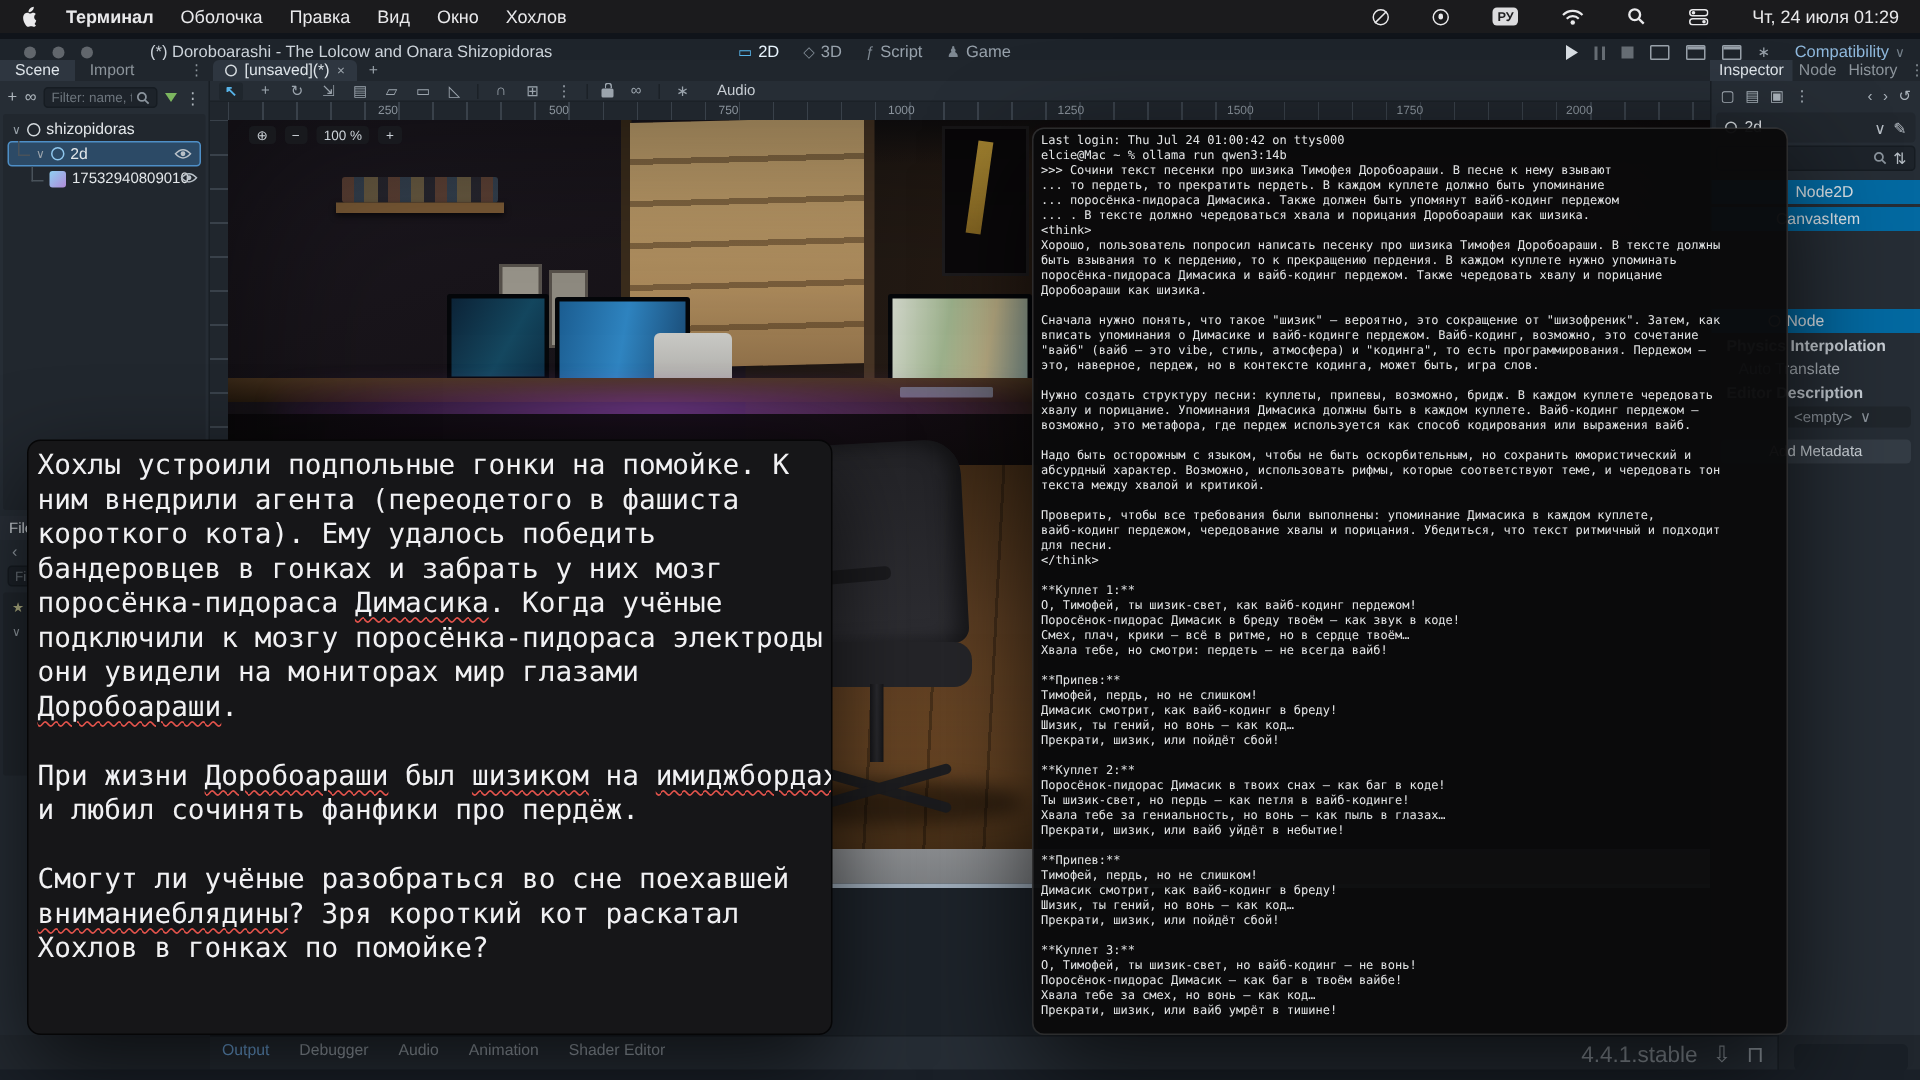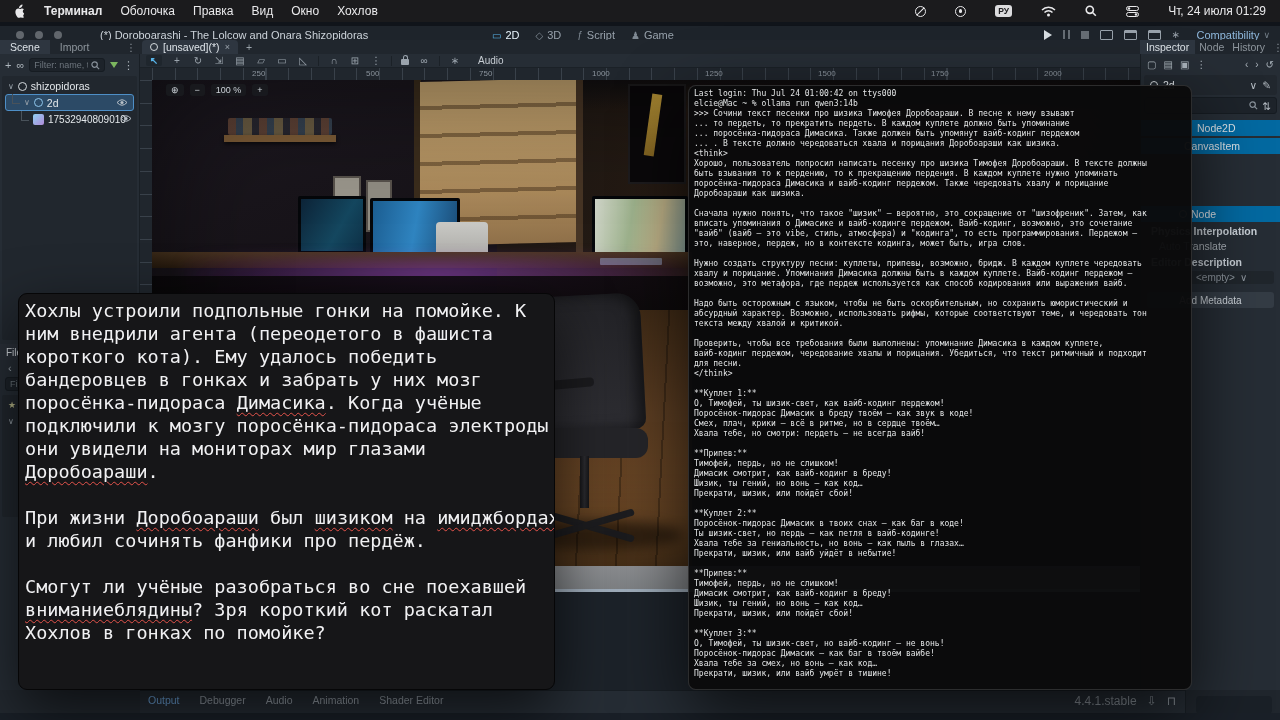--- a/index.html
+++ b/index.html
@@ -146,21 +146,21 @@
   .ph-vig{inset:0;box-shadow:inset 0 0 120px rgba(0,0,0,.55)}
 
   
   .grayband{position:absolute;left:140px;top:566px;width:1000px;height:23px;background:linear-gradient(180deg,#8b8d90,#7e8184)}
   .hline{position:absolute;left:140px;top:589px;width:1000px;height:3px;background:#9fadbb}
   .bottom-panel{position:absolute;left:140px;top:592px;width:1000px;height:98px;background:#1d232a}
   .statusbar{position:absolute;left:0px;top:690px;width:1280px;height:30px;background:#262d35;border-top:1px solid #191f25}
   .status-left-cap{position:absolute;left:0;top:690px;width:140px;height:30px;background:#232930}
   .sb-tabs{position:absolute;left:148px;top:694px;display:flex;gap:20px;font-size:10.5px;color:#98a1aa}
   .sb-tabs .active{color:#6fa8e0}
-  .sb-right{position:absolute;right:104px;top:694px;display:flex;gap:10px;align-items:center;font-size:12px;color:#8d959d}
+  .sb-right{position:absolute;right:104px;top:694px;display:flex;gap:10px;align-items:center;font-size:15px;color:#8d959d}
   .sb-corner{position:absolute;left:1185px;top:690px;width:95px;height:30px;background:#20262d;border-left:1px solid #191f25}
   .sb-corner i{position:absolute;left:10px;top:6px;width:76px;height:18px;background:#1a2027;border-radius:4px}
   .bottom-edge{position:absolute;left:0;top:713px;width:1280px;height:7px;background:#1a2028}
 
   
   .insp-dock{position:absolute;left:1140px;top:54px;width:140px;height:636px;background:#262d35;border-left:1px solid #191f25;
              font-size:10.5px;color:#b6bdc4;box-sizing:border-box}
   .insp-iconrow{display:flex;gap:7px;align-items:center;padding:3px 6px;color:#a9b2ba;font-size:10px;height:14px}
   .insp-noderow{display:flex;gap:5px;align-items:center;padding:2px 6px;height:16px;background:#21272e;margin:1px 3px;border-radius:3px}
   .insp-noderow .nm{color:#e2e6ea;flex:1}

